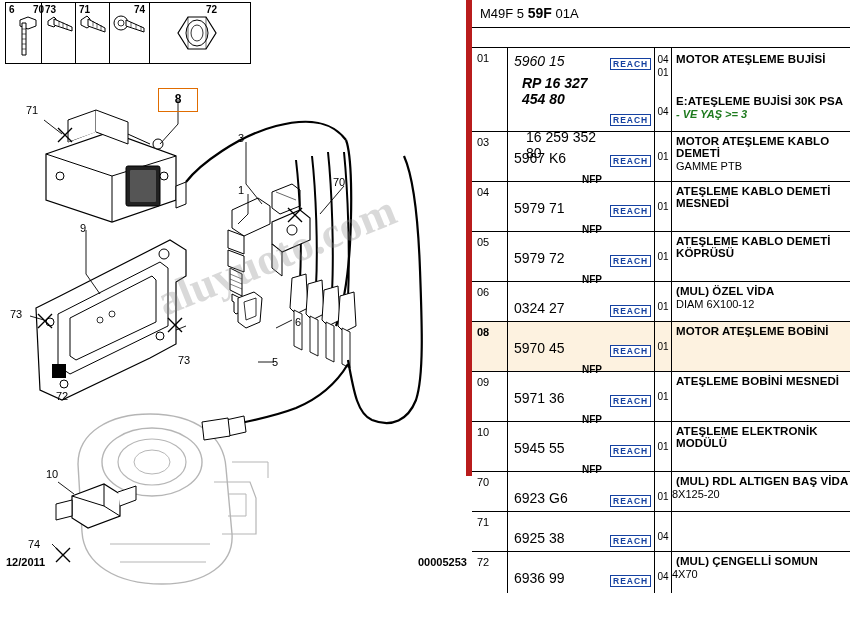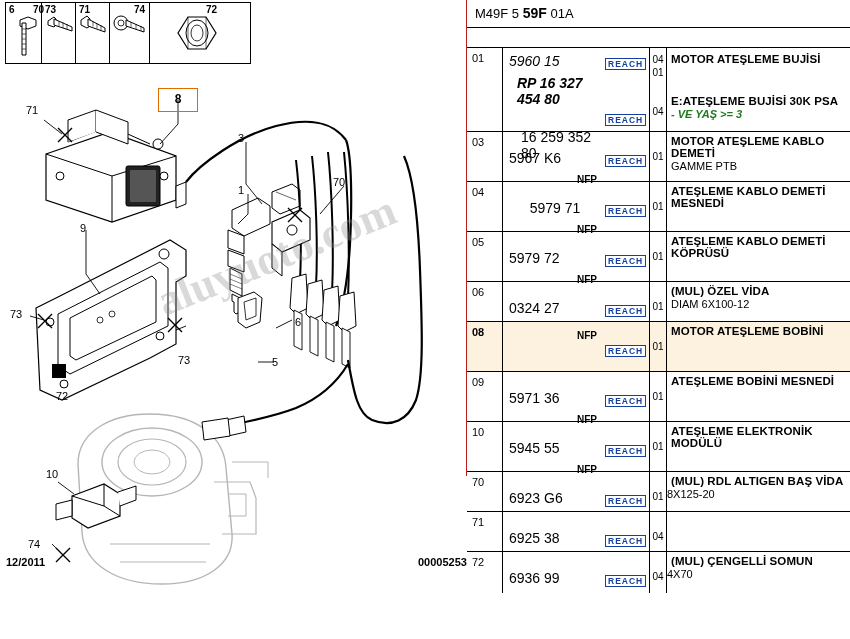--- a/index.html
+++ b/index.html
@@ -117,21 +117,21 @@
     font-family: "Liberation Serif", serif;
   }
 
   
   #table-panel {
     position: absolute;
     left: 466px;
     top: 0;
     width: 384px;
     height: 476px;
-    border-left: 1px solid #b91c1c;
+    border-left: 6px solid #b91c1c;
     box-sizing: border-box;
   }
   #table-header {
     position: absolute;
     left: 0;
     top: 0;
     width: 384px;
     height: 28px;
     border-bottom: 1px solid #000;
     box-sizing: border-box;
@@ -508,21 +508,21 @@
           <div class="desc-title">MOTOR ATEŞLEME KABLO DEMETİ</div>
           <div class="desc-sub">GAMME PTB</div>
         </div>
       </div>
 
       <div class="row" style="height:50px;">
         <div class="c-code">
           <div class="code-txt">04</div>
         </div>
         <div class="c-ref">
-          <div class="ref-txt" style="padding-top:18px;text-align:center;">5979 71</div>
+          <div class="ref-txt" style="padding-top:18px;">5979 71</div>
           <div class="nfp" style="padding-top:8px;">NFP</div>
         </div>
         <div class="c-reach">
           <div class="reach-wrap" style="padding-top:18px;"><span class="reach-badge">REACH</span></div>
         </div>
         <div class="c-qty">
           <div class="qty-txt" style="padding-top:19px;">01</div>
         </div>
         <div class="c-desc">
           <div class="desc-title">ATEŞLEME KABLO DEMETİ MESNEDİ</div>
@@ -565,20 +565,21 @@
           <div class="desc-title">(MUL) ÖZEL VİDA</div>
           <div class="desc-sub">DIAM 6X100-12</div>
         </div>
       </div>
 
       <div class="row highlight" style="height:50px;">
         <div class="c-code">
           <div class="code-txt" style="font-weight:bold;">08</div>
         </div>
         <div class="c-ref">
+          <div class="ref-txt" style="padding-top:18px;">5970 45</div>
           <div class="nfp" style="padding-top:8px;">NFP</div>
         </div>
         <div class="c-reach">
           <div class="reach-wrap" style="padding-top:18px;"><span class="reach-badge">REACH</span></div>
         </div>
         <div class="c-qty">
           <div class="qty-txt" style="padding-top:19px;">01</div>
         </div>
         <div class="c-desc">
           <div class="desc-title">MOTOR ATEŞLEME BOBİNİ</div>

